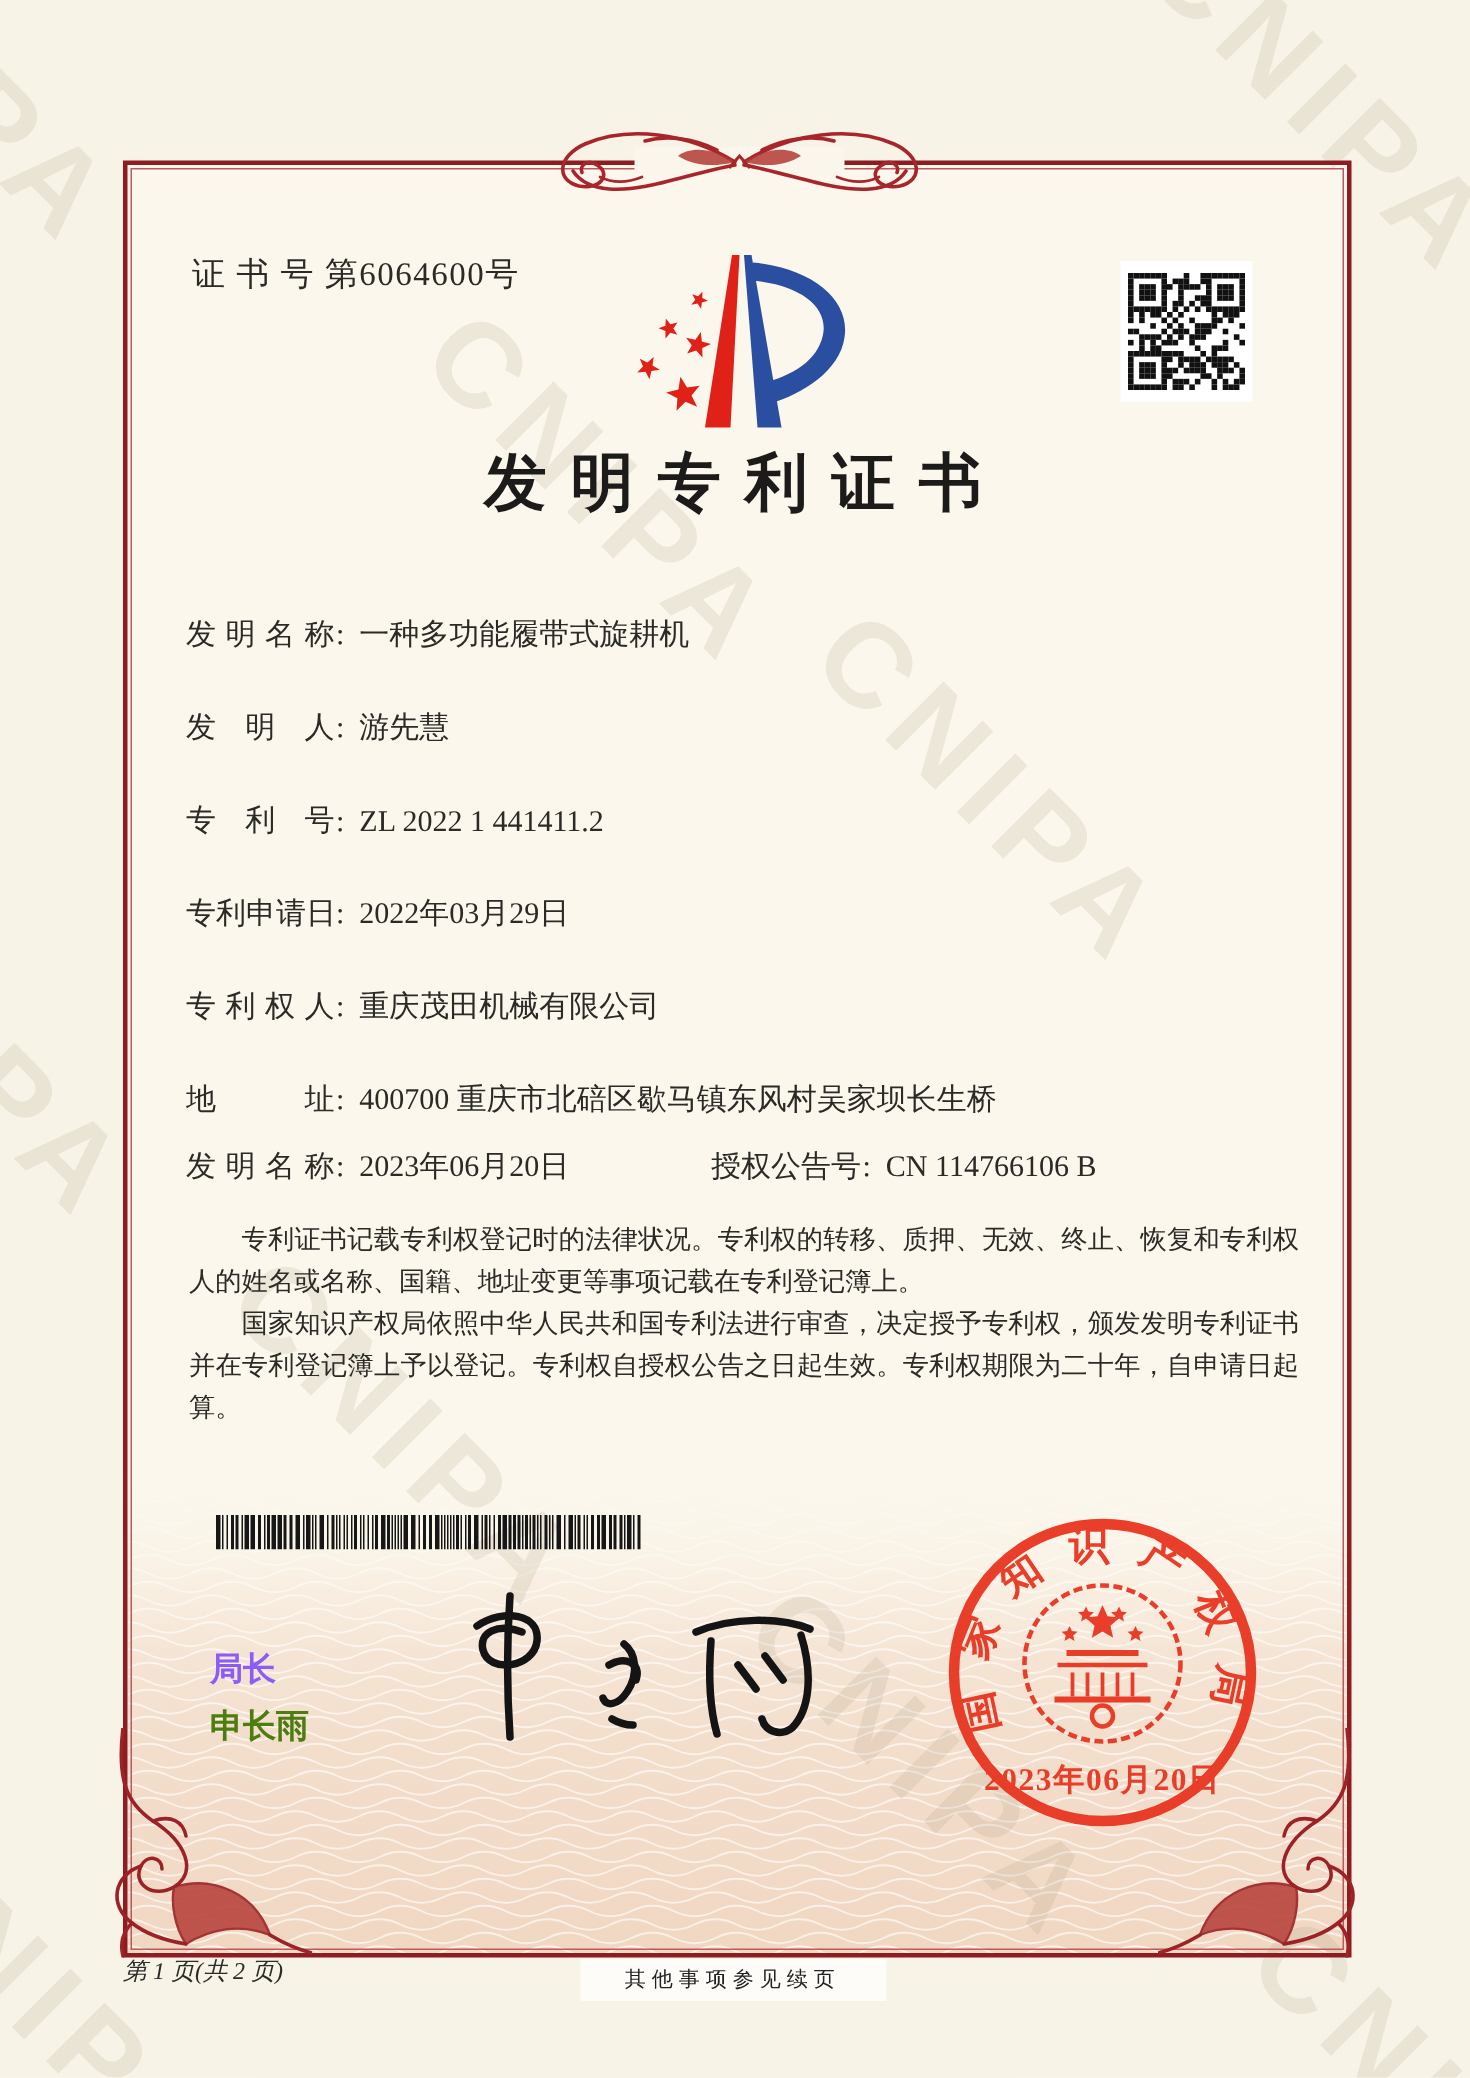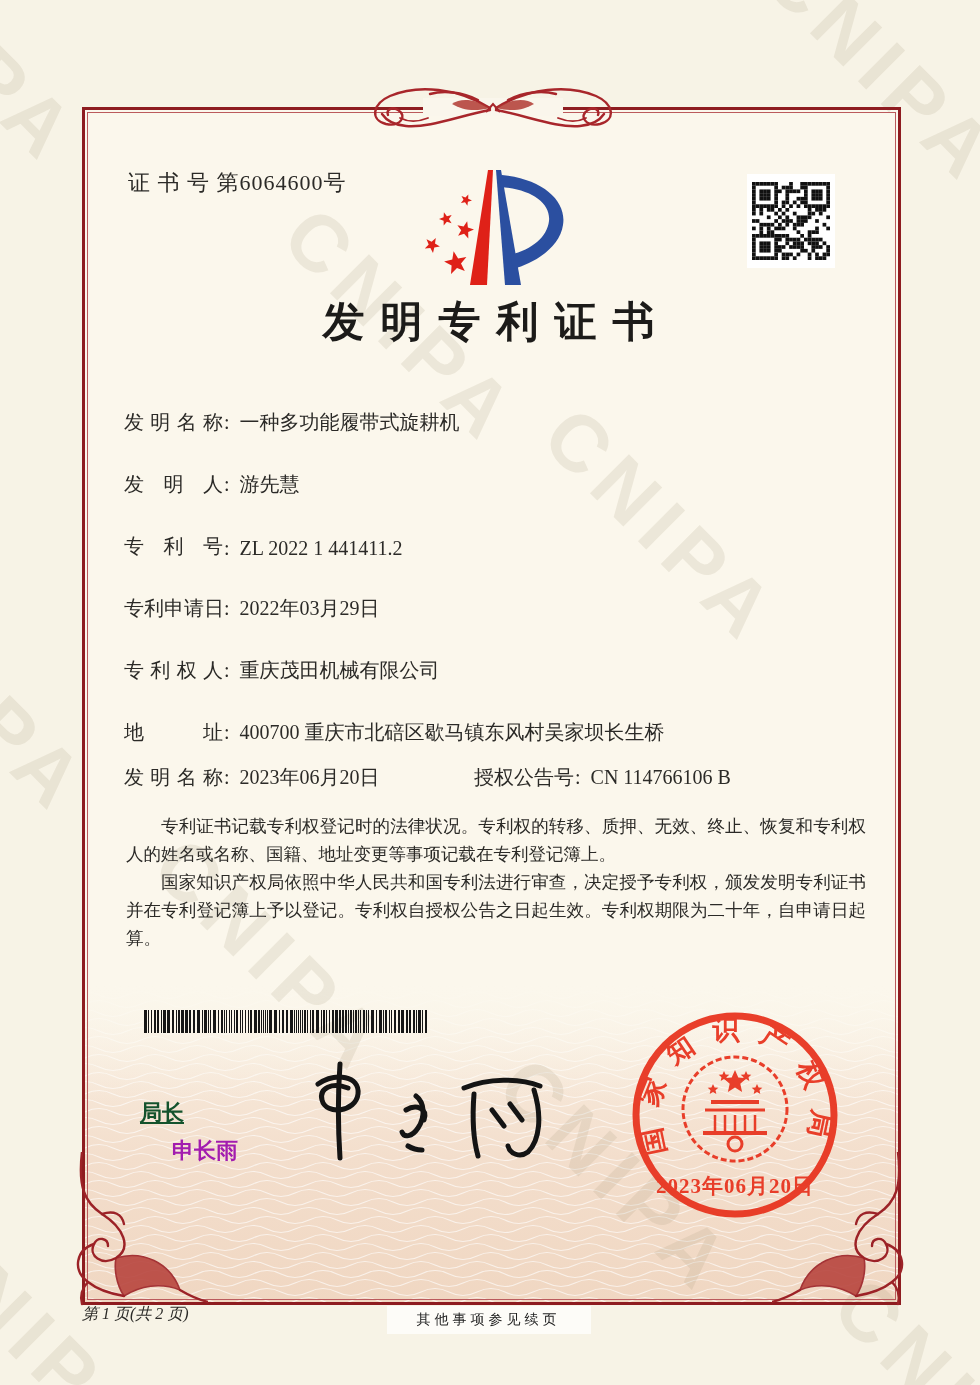--- a/index.html
+++ b/index.html
@@ -30,23 +30,23 @@
   .frow{position:absolute;left:124px;font-size:20px;z-index:5;white-space:nowrap;}
   .flabel{display:inline-block;width:99px;text-align:justify;text-align-last:justify;vertical-align:bottom;}
   .fcolon{margin:0 10px 0 1px;}
   .pair2{position:absolute;left:350px;top:0;}
   
   .body-text{left:126px;top:812px;width:740px;z-index:5;font-size:17.5px;line-height:28px;text-align:justify;}
   .body-text p{margin:0;text-indent:2em;}
   
   .barcode{left:142px;top:1010px;z-index:5;}
   .sig-title{left:140px;top:1098px;z-index:5;font-family:"Liberation Sans","DejaVu Sans",sans-serif;
-      font-weight:bold;font-size:22px;color:#14532d;text-decoration:underline;}
+      font-weight:bold;font-size:22px;color:#8b5cf6;}
   .sig-name{left:140px;top:1136px;z-index:5;font-family:"Liberation Sans","DejaVu Sans",sans-serif;
-      font-weight:bold;font-size:22px;color:#a21caf;margin-left:32px;}
+      font-weight:bold;font-size:22px;color:#4d7c0f;}
   .sig-script{left:288px;top:1058px;z-index:5;}
   .seal{left:627px;top:1007px;width:216px;height:216px;z-index:6;opacity:.94;}
   .page-info{left:82px;top:1304px;width:813px;text-align:left;font-size:16px;z-index:5;font-style:italic;}
   .cont-wrap{left:82px;top:1306px;width:813px;text-align:center;z-index:5;}
   .cont-note{display:inline-block;background:#fdfcf8;padding:5px 30px;font-size:14px;letter-spacing:4px;color:#222;}
   
   .orn-top{left:328px;top:70px;width:330px;height:78px;z-index:4;}
   .orn-corner{width:150px;height:160px;z-index:4;}
   .orn-bl{left:58px;top:1152px;}
   .orn-br{left:772px;top:1152px;transform:scaleX(-1);}

